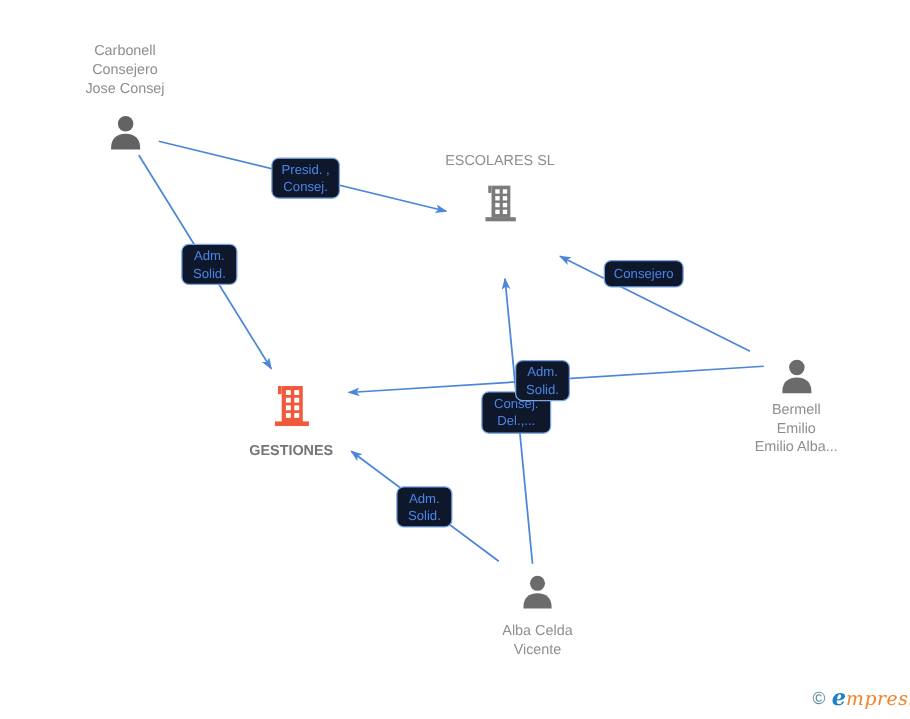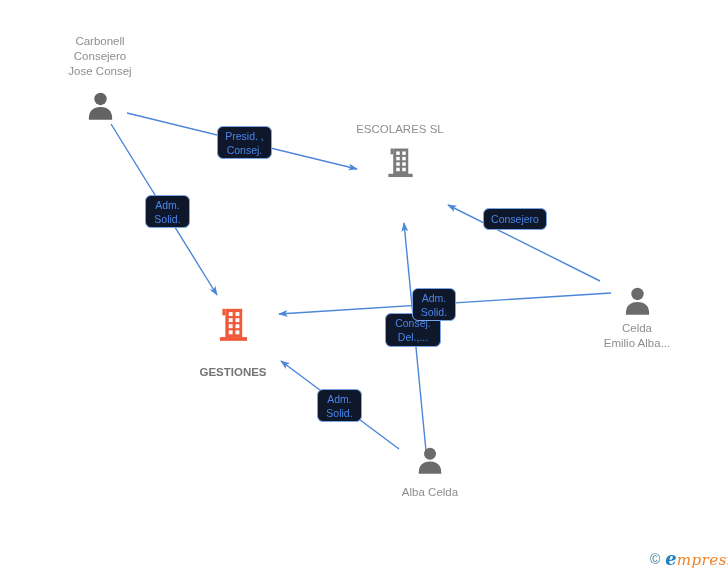--- a/index.html
+++ b/index.html
@@ -124,47 +124,49 @@
             <rect x="18.8" y="5.6" width="3.6" height="3.6"></rect>
           <rect x="12.6" y="11.2" width="3.6" height="3.6"></rect>
             <rect x="18.8" y="11.2" width="3.6" height="3.6"></rect>
           <rect x="12.6" y="16.8" width="3.6" height="3.6"></rect>
             <rect x="18.8" y="16.8" width="3.6" height="3.6"></rect>
           <rect x="12.6" y="22.4" width="3.6" height="3.6"></rect>
             <rect x="18.8" y="22.4" width="3.6" height="3.6"></rect>
         </g>
       </svg>
     </div>
-    <div class="nname bold" style="margin-top:22px">
+    <div class="nname bold" style="margin-top:11px">
       <div>GESTIONES</div>
     </div>
   </div>
 
   <div class="node" style="left:576px;top:286px">
     <div class="icon">
       <svg width="31" height="31" viewBox="0 0 32 32" fill="#6b6b6b">
         <circle cx="16" cy="8.2" r="6.4"></circle>
         <path d="M16 16.6 C8.2 16.6 4 21 4 28.2 L4 29.6 L28 29.6 L28 28.2 C28 21 23.8 16.6 16 16.6 Z"></path>
       </svg>
     </div>
     <div class="nname" style="margin-top:4px">
-      <div>Celda</div>
+      <div>Bermell</div>
+      <div>Emilio</div>
       <div>Emilio Alba...</div>
     </div>
   </div>
 
-  <div class="node" style="left:369px;top:446px">
+  <div class="node" style="left:369px;top:459px">
     <div class="icon">
       <svg width="30" height="30" viewBox="0 0 32 32" fill="#6b6b6b">
         <circle cx="16" cy="8.2" r="6.4"></circle>
         <path d="M16 16.6 C8.2 16.6 4 21 4 28.2 L4 29.6 L28 29.6 L28 28.2 C28 21 23.8 16.6 16 16.6 Z"></path>
       </svg>
     </div>
     <div class="nname" style="margin-top:9px">
       <div>Alba Celda</div>
+      <div>Vicente</div>
     </div>
   </div>
 
   <div class="footer">
     <span class="copy">©</span>
     <span class="brand"><span class="b-e">e</span><span class="b-rest">mpresia</span></span>
   </div>
 
 </div>
 

